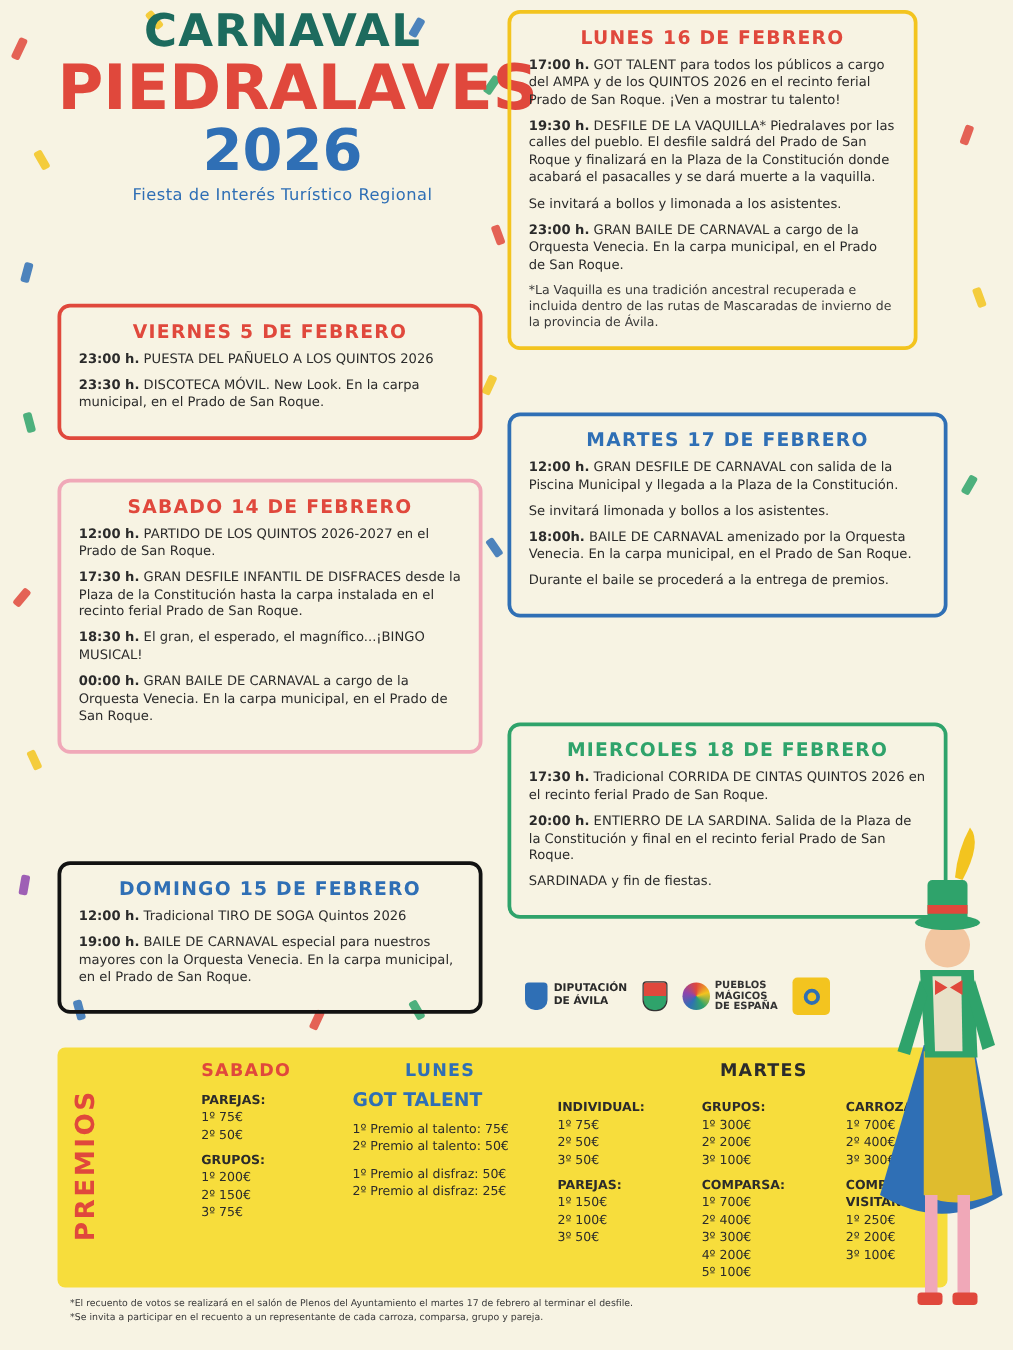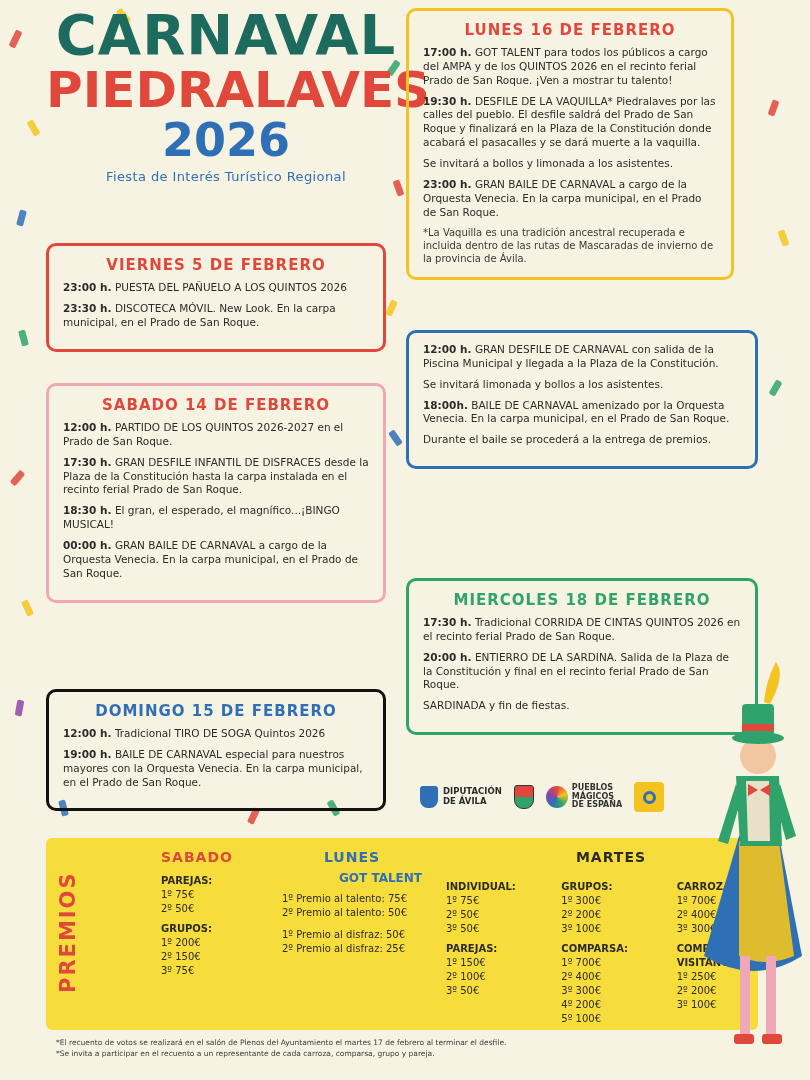--- a/index.html
+++ b/index.html
@@ -11,21 +11,21 @@
     position: relative;
     overflow: hidden;
   }
   .poster { position:absolute; inset:0; }
 
   
   .confetti { position:absolute; border-radius:2px; opacity:.85; }
 
   
   .title-block { position:absolute; left:46px; top:8px; width:360px; text-align:center; }
-  .t1 { font-family:"DejaVu Sans", sans-serif; font-weight:bold; font-size:56px; letter-spacing:1px;
+  .t1 { font-family:"DejaVu Sans", sans-serif; font-weight:bold; font-size:36px; letter-spacing:1px;
         color:#1d6b5e; line-height:.98; }
   .t2 { font-weight:bold; font-size:50px; color:#e0483c; line-height:1.0; margin-top:2px;}
   .t3 { font-weight:bold; font-size:46px; color:#2f6fb5; line-height:1.0; margin-top:2px;}
   .t4 { font-size:13px; color:#2f6fb5; margin-top:6px; letter-spacing:.4px; }
 
   
   .box { position:absolute; border-radius:10px; padding:10px 14px 12px 14px; }
   .box h3 { margin:0 0 7px 0; text-align:center; font-size:15px; letter-spacing:1px; font-weight:bold; }
   .ev { font-size:10.5px; line-height:1.32; color:#2b2b2b; margin-bottom:7px; }
   .ev b { font-weight:bold; }
@@ -63,21 +63,21 @@
   .premios-label { position:absolute; left:10px; top:14px; width:44px; height:160px;
       writing-mode: vertical-rl; transform: rotate(180deg);
       color:#e0483c; font-weight:bold; font-size:21px; letter-spacing:2px; text-align:center; }
   .pcol { position:absolute; top:10px; font-size:10px; color:#2b2b2b; line-height:1.4; }
   .pcol h4 { margin:0 0 6px 0; font-size:14px; letter-spacing:1px; }
   .psub { font-weight:bold; margin-top:6px; }
   .c-sab { left:115px; width:110px; }
   .c-sab h4 { color:#e0483c; }
   .c-lun { left:236px; width:140px; }
   .c-lun h4 { color:#2f6fb5; text-align:center;}
-  .c-lun .gt { color:#2f6fb5; font-weight:bold; font-size:12px; text-align:right; display:block; margin-top:-4px; margin-bottom:6px;}
+  .c-lun .gt { color:#2f6fb5; font-weight:bold; font-size:15px; text-align:left; display:block; margin-top:-4px; margin-bottom:6px;}
   .c-mar { left:400px; width:330px; }
   .c-mar h4 { color:#2b2b2b; text-align:center; }
   .mar-grid { display:flex; gap:16px; }
   .mar-grid > div { flex:1; }
 
   .footnotes { position:absolute; left:56px; top:1038px; width:700px; font-size:7.5px; color:#3a3a3a; line-height:1.45; }
 
   
   .dancer { position:absolute; right:6px; bottom:4px; width:120px; height:420px; }
 </style>
@@ -136,20 +136,21 @@
   <div class="box b-lun">
     <h3>LUNES 16 DE FEBRERO</h3>
     <div class="ev"><b>17:00 h.</b> <span>GOT TALENT para todos los públicos a cargo del AMPA y de los QUINTOS 2026 en el recinto ferial Prado de San Roque. ¡Ven a mostrar tu talento!</span></div>
     <div class="ev"><b>19:30 h.</b> <span>DESFILE DE LA VAQUILLA* Piedralaves por las calles del pueblo. El desfile saldrá del Prado de San Roque y finalizará en la Plaza de la Constitución donde acabará el pasacalles y se dará muerte a la vaquilla.</span></div>
     <div class="ev"><b></b> <span>Se invitará a bollos y limonada a los asistentes.</span></div>
     <div class="ev"><b>23:00 h.</b> <span>GRAN BAILE DE CARNAVAL a cargo de la Orquesta Venecia. En la carpa municipal, en el Prado de San Roque.</span></div>
     <div class="note">*La Vaquilla es una tradición ancestral recuperada e incluida dentro de las rutas de Mascaradas de invierno de la provincia de Ávila.</div>
   </div>
 
   <div class="box b-mar">
+    <h3>MARTES 17 DE FEBRERO</h3>
     <div class="ev"><b>12:00 h.</b> <span>GRAN DESFILE DE CARNAVAL con salida de la Piscina Municipal y llegada a la Plaza de la Constitución.</span></div>
     <div class="ev"><b></b> <span>Se invitará limonada y bollos a los asistentes.</span></div>
     <div class="ev"><b>18:00h.</b> <span>BAILE DE CARNAVAL amenizado por la Orquesta Venecia. En la carpa municipal, en el Prado de San Roque.</span></div>
     <div class="ev"><b></b> <span>Durante el baile se procederá a la entrega de premios.</span></div>
   </div>
 
   <div class="box b-mie">
     <h3>MIERCOLES 18 DE FEBRERO</h3>
     <div class="ev"><b>17:30 h.</b> <span>Tradicional CORRIDA DE CINTAS QUINTOS 2026 en el recinto ferial Prado de San Roque.</span></div>
     <div class="ev"><b>20:00 h.</b> <span>ENTIERRO DE LA SARDINA. Salida de la Plaza de la Constitución y final en el recinto ferial Prado de San Roque.</span></div>

